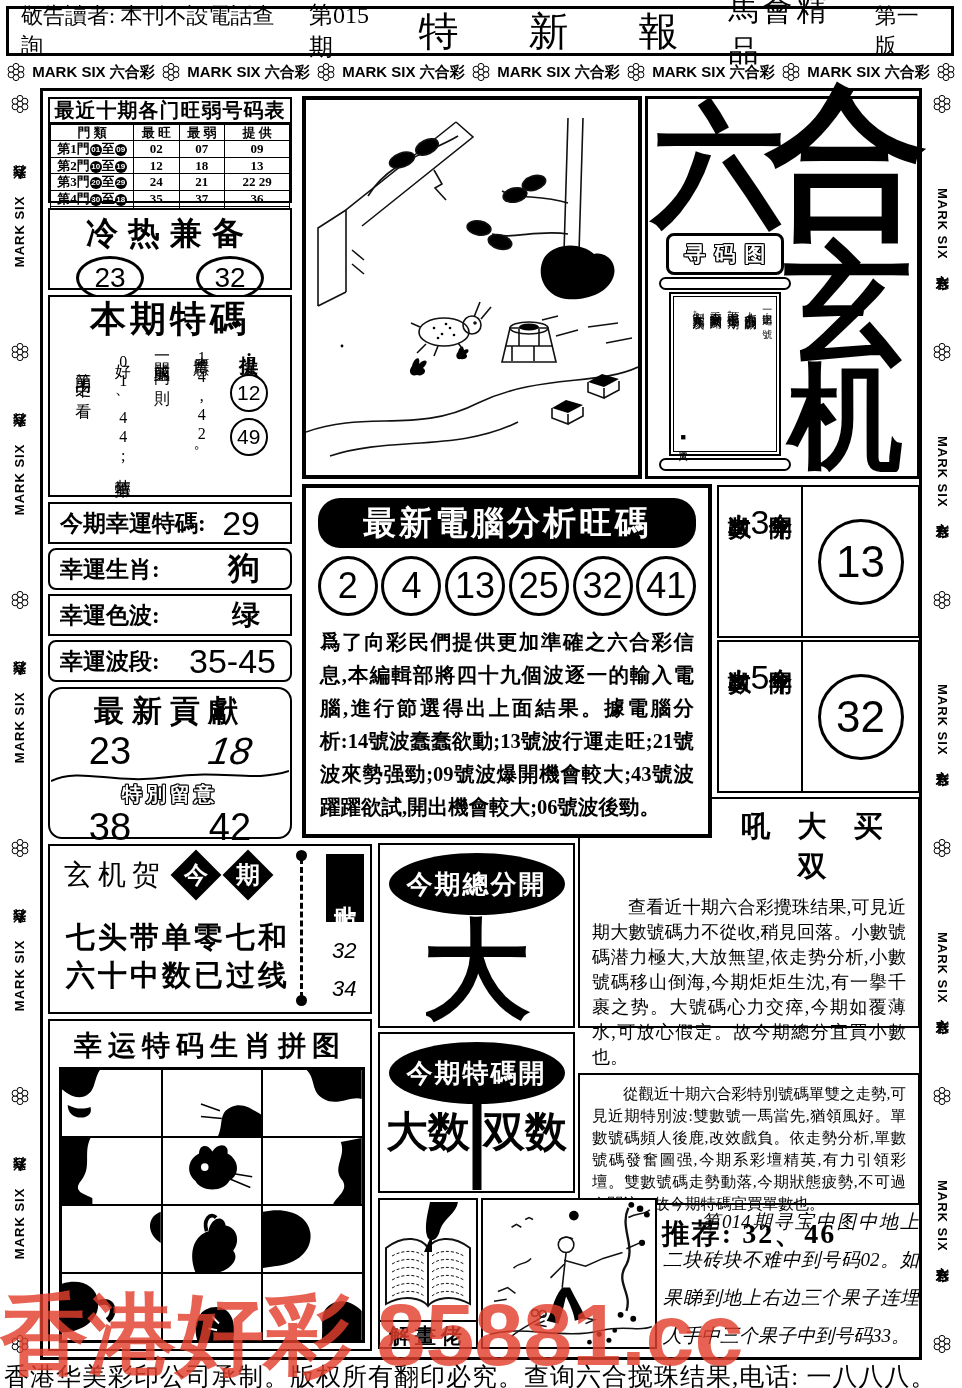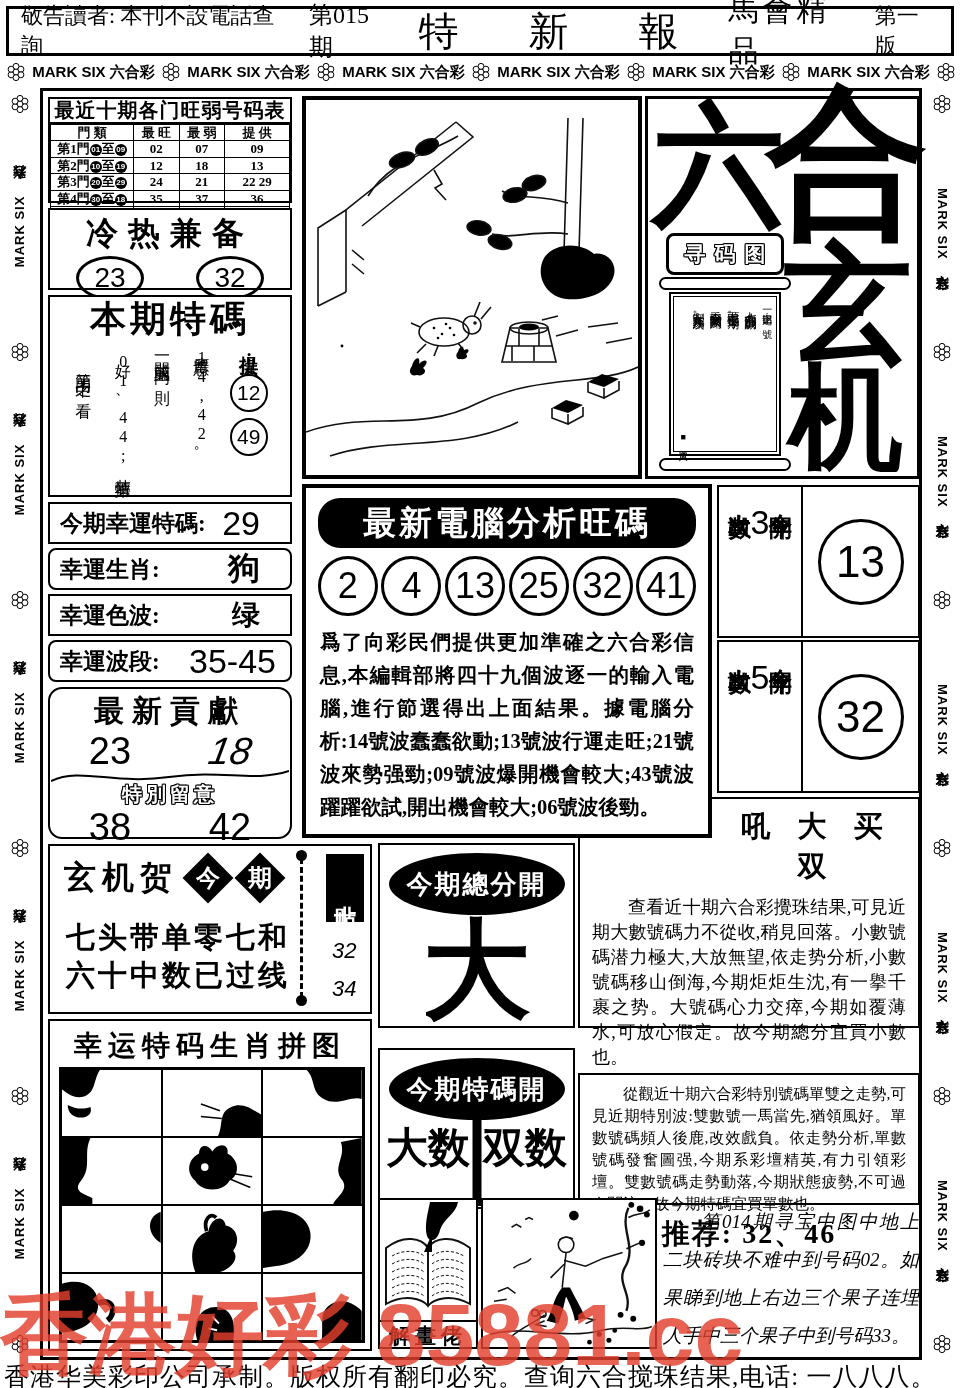--- a/index.html
+++ b/index.html
@@ -57,21 +57,21 @@
   
   .contrib{left:5px;top:596px;width:244px;height:152px;border-radius:14px;text-align:center;}
   .contrib .ttl{font-size:30px;font-weight:bold;letter-spacing:8px;margin-top:2px;}
   .contrib .nums{display:flex;justify-content:space-around;font-size:38px;font-family:"Liberation Sans",sans-serif;margin-top:-2px;}
   .skew{font-style:italic;transform:skewX(-10deg);display:inline-block;}
   .outline{color:#fff;text-shadow:1px 0 #000,-1px 0 #000,0 1px #000,0 -1px #000,1px 1px #000,-1px -1px #000,1px -1px #000,-1px 1px #000;}
   .contrib .note{font-size:20px;font-weight:bold;letter-spacing:4px;margin-top:-4px;}
   
   .mystery{left:5px;top:753px;width:324px;height:170px;}
   .mystery .trow{position:absolute;left:14px;top:10px;display:flex;align-items:center;gap:8px;}
-  .mystery .brush{font-size:32px;font-weight:bold;letter-spacing:6px;}
+  .mystery .brush{font-size:28px;font-weight:normal;letter-spacing:6px;}
   .dia{width:36px;height:36px;background:#000;transform:rotate(45deg);display:flex;align-items:center;justify-content:center;margin:0 4px;}
   .dia span{transform:rotate(-45deg);color:#fff;font-size:24px;font-weight:bold;}
   .mystery .ln{position:absolute;left:16px;font-size:29px;letter-spacing:3px;font-weight:bold;white-space:nowrap;}
   .dash{position:absolute;left:250px;top:12px;height:140px;border-left:3px dashed #000;}
   .dash::before,.dash::after{content:"";position:absolute;left:-7px;width:11px;height:11px;border-radius:50%;background:#000;}
   .dash::before{top:-8px;}
   .dash::after{bottom:-8px;}
   .tipbox{position:absolute;left:276px;top:8px;width:38px;height:68px;background:#000;color:#fff;
           display:flex;align-items:center;justify-content:center;}
   .tipbox .v{font-size:22px;font-weight:bold;color:#fff;}
@@ -116,21 +116,21 @@
   
   .roar{left:535px;top:706px;width:342px;height:231px;}
   .roar .ttl{margin:8px 4px 0 140px;text-align:center;font-size:29px;font-weight:bold;letter-spacing:10px;}
   .roar .para{font-size:18px;line-height:25px;text-align:justify;padding:8px 12px 0;text-indent:2em;}
   .roar .reco{font-size:29px;font-weight:bold;text-align:center;margin-top:4px;letter-spacing:2px;}
   
   .total{left:335px;top:752px;width:197px;height:185px;text-align:center;}
   .ellipse{width:176px;height:62px;background:#000;border-radius:50%;color:#fff;margin:8px auto 0;
            display:flex;align-items:center;justify-content:center;font-size:26px;font-weight:bold;letter-spacing:2px;}
   .total .big{font-size:108px;font-weight:bold;line-height:1;margin-top:2px;}
-  .sopen{left:335px;top:941px;width:197px;height:161px;text-align:center;margin-top:16px;}
+  .sopen{left:335px;top:941px;width:197px;height:161px;text-align:center;}
   .sopen .bar{position:absolute;left:50%;top:62px;width:9px;height:94px;background:#000;transform:translateX(-50%);}
   .sopen .pair{position:absolute;top:70px;width:100%;display:flex;justify-content:space-between;padding:0 6px;box-sizing:border-box;}
   .sopen .pair span{font-size:42px;font-weight:bold;}
   .stext{left:535px;top:982px;width:342px;height:132px;}
   .stext .para{font-size:15.5px;line-height:22px;text-align:justify;padding:8px 12px 0;text-indent:2em;}
   .stext .reco{font-size:28px;font-weight:bold;text-align:center;letter-spacing:2px;}
   
   .solver{left:335px;top:1107px;width:100px;height:151px;display:flex;flex-direction:column;}
   .solver .img{flex:1;}
   .solver .lab{border-top:2px solid #000;height:32px;display:flex;align-items:center;justify-content:center;

